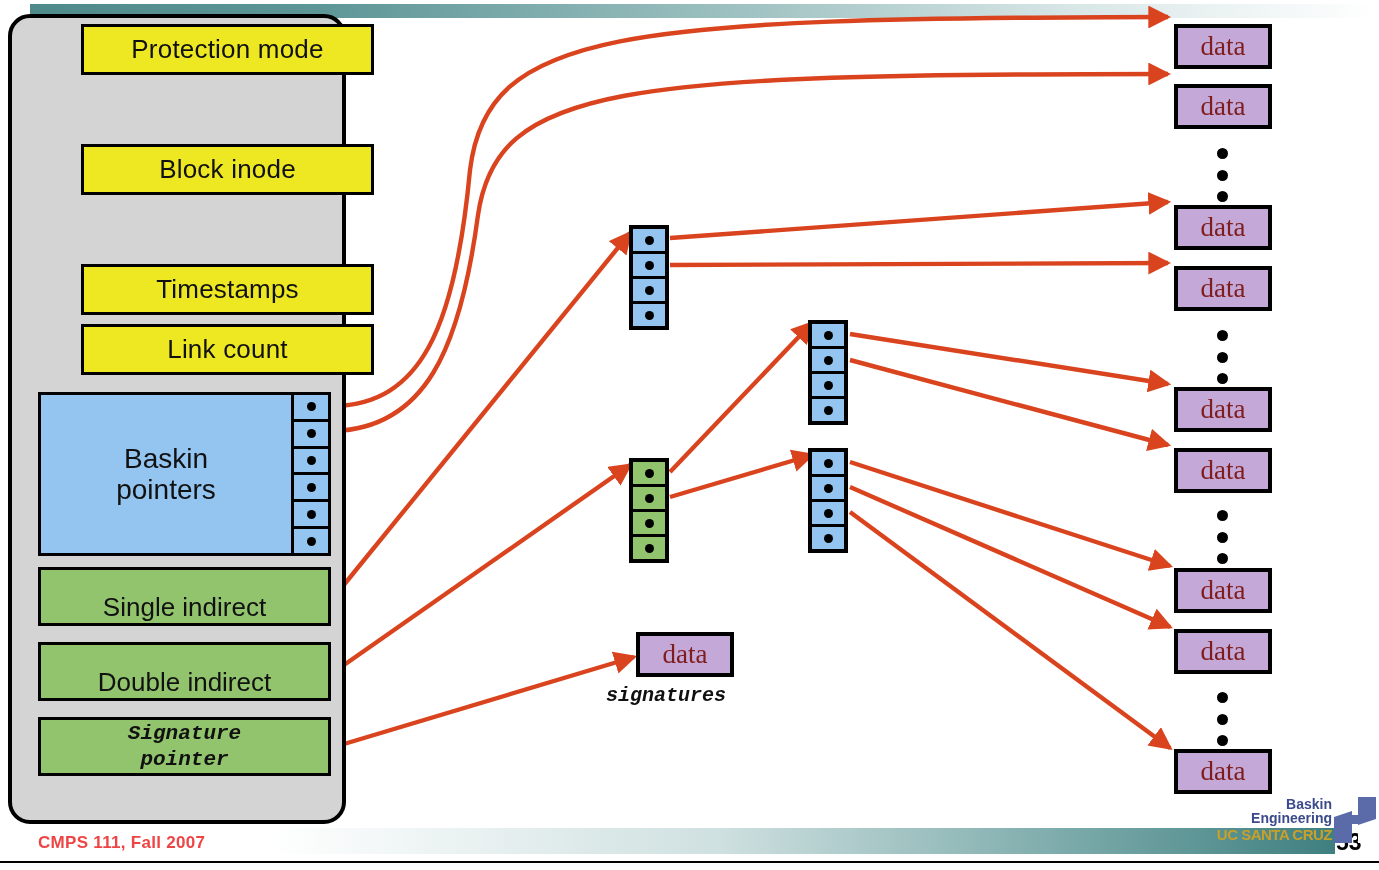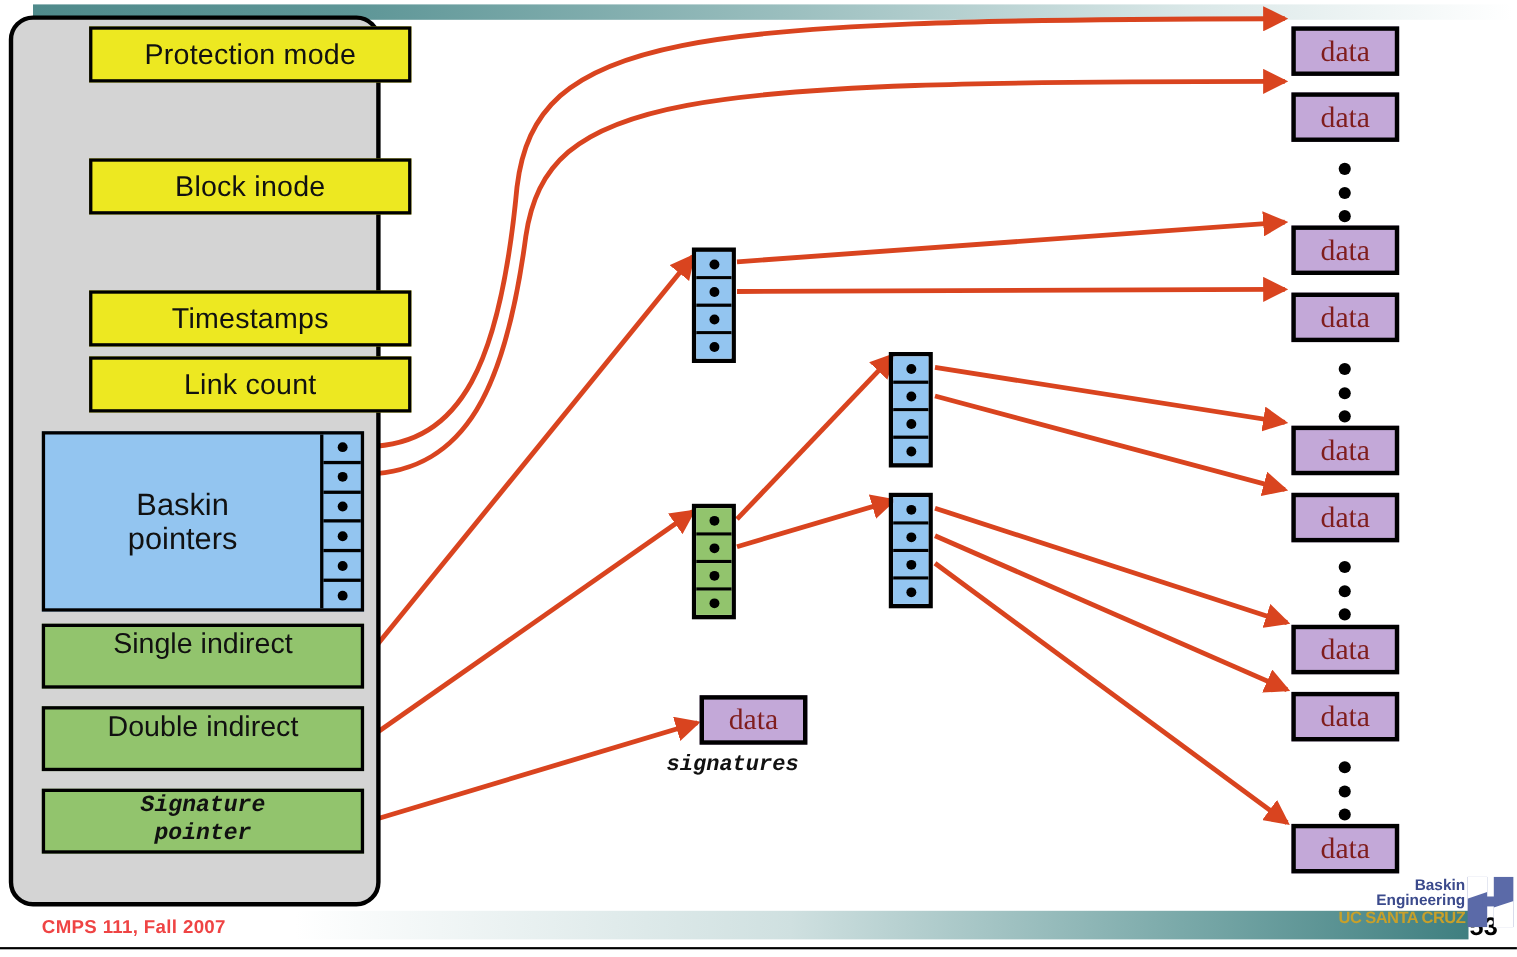--- a/index.html
+++ b/index.html
@@ -160,21 +160,21 @@
   
   .green-field {
     position: absolute;
     left: 38px;
     width: 293px;
     background: #92c46d;
     border: 3px solid #000000;
     box-sizing: border-box;
     display: flex;
     align-items: center;
-    justify-content: flex-start;
+    justify-content: flex-end;
     flex-direction: column;
     font-size: 26px;
     color: #111111;
   }
   .mono-italic {
     font-family: "Liberation Mono", monospace;
     font-style: italic;
     font-weight: 700;
     font-size: 21px;
     line-height: 1.25;

